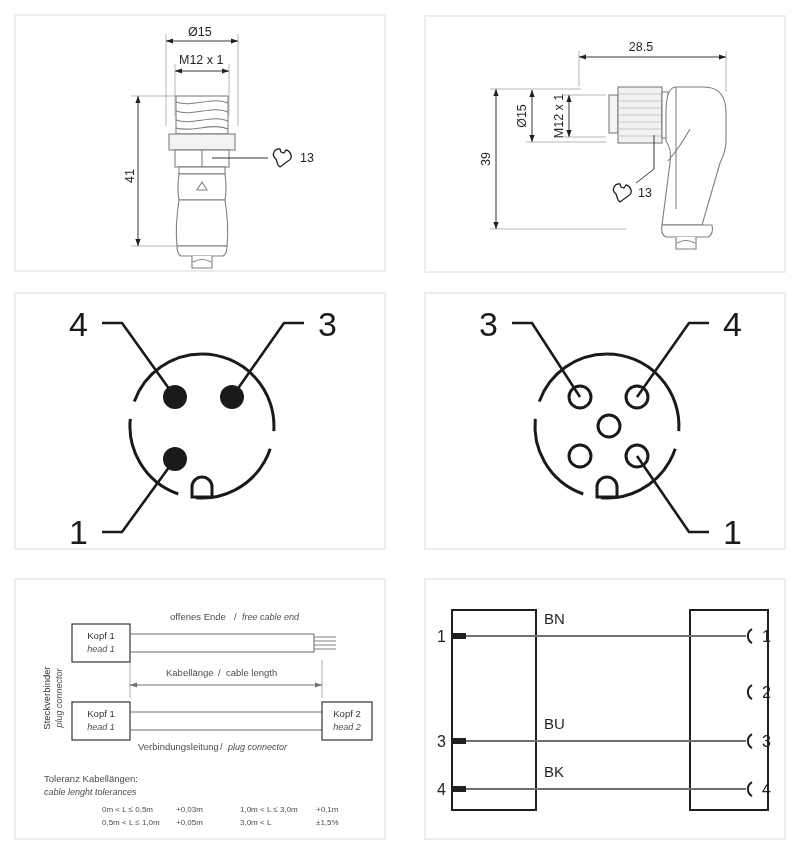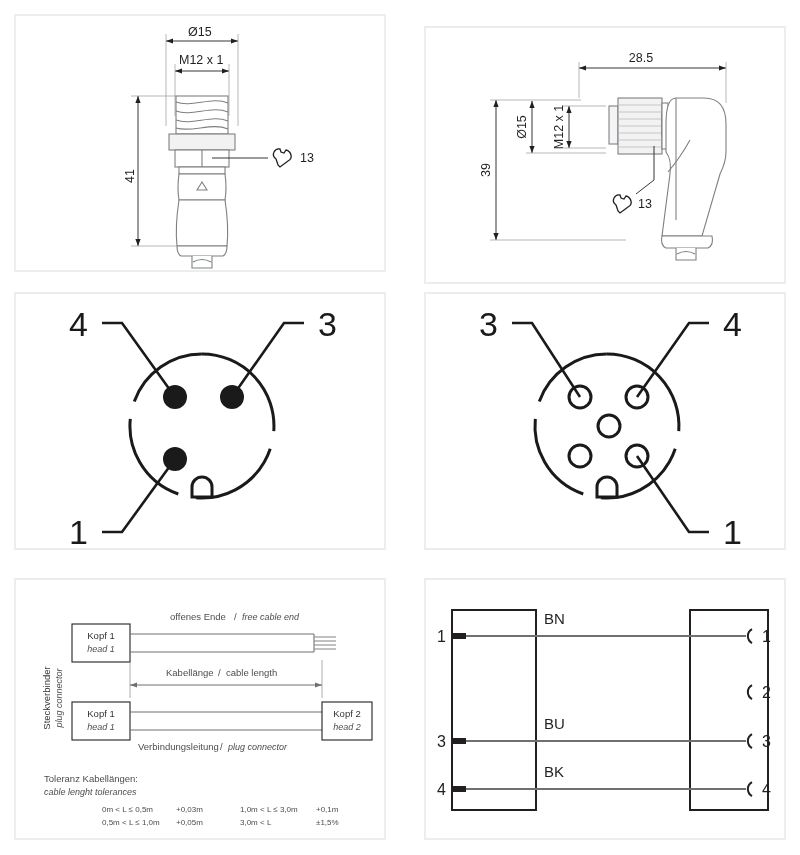--- a/index.html
+++ b/index.html
@@ -1,20 +1,20 @@
 <!DOCTYPE html>
 <html><head>
 <meta charset="utf-8">
 <style>
   html,body{margin:0;padding:0;background:#ffffff;}
   body{width:800px;height:855px;font-family:"Liberation Sans",sans-serif;color:#231f20;}
   .sheet{position:relative;width:800px;height:855px;}
   .panel{position:absolute;background:#ffffff;border:2px solid #eceded;box-sizing:border-box;}
   .p1{left:14px;top:14px;width:372px;height:258px;}
-  .p2{left:424px;top:26px;width:362px;height:258px;}
+  .p2{left:424px;top:15px;width:362px;height:258px;}
   .p3{left:14px;top:292px;width:372px;height:258px;}
   .p4{left:424px;top:292px;width:362px;height:258px;}
   .p5{left:14px;top:578px;width:372px;height:262px;}
   .p6{left:424px;top:578px;width:362px;height:262px;}
   svg{display:block;}
   .dim{font-family:"Liberation Sans",sans-serif;font-size:12.5px;fill:#231f20;}
   .dimv{font-family:"Liberation Sans",sans-serif;font-size:12.5px;fill:#231f20;}
   .bignum{font-family:"Liberation Sans",sans-serif;font-size:34px;fill:#1a1a1a;}
   .wir{font-family:"Liberation Sans",sans-serif;font-size:15px;fill:#231f20;}
   .wirnum{font-family:"Liberation Sans",sans-serif;font-size:16px;fill:#231f20;}

